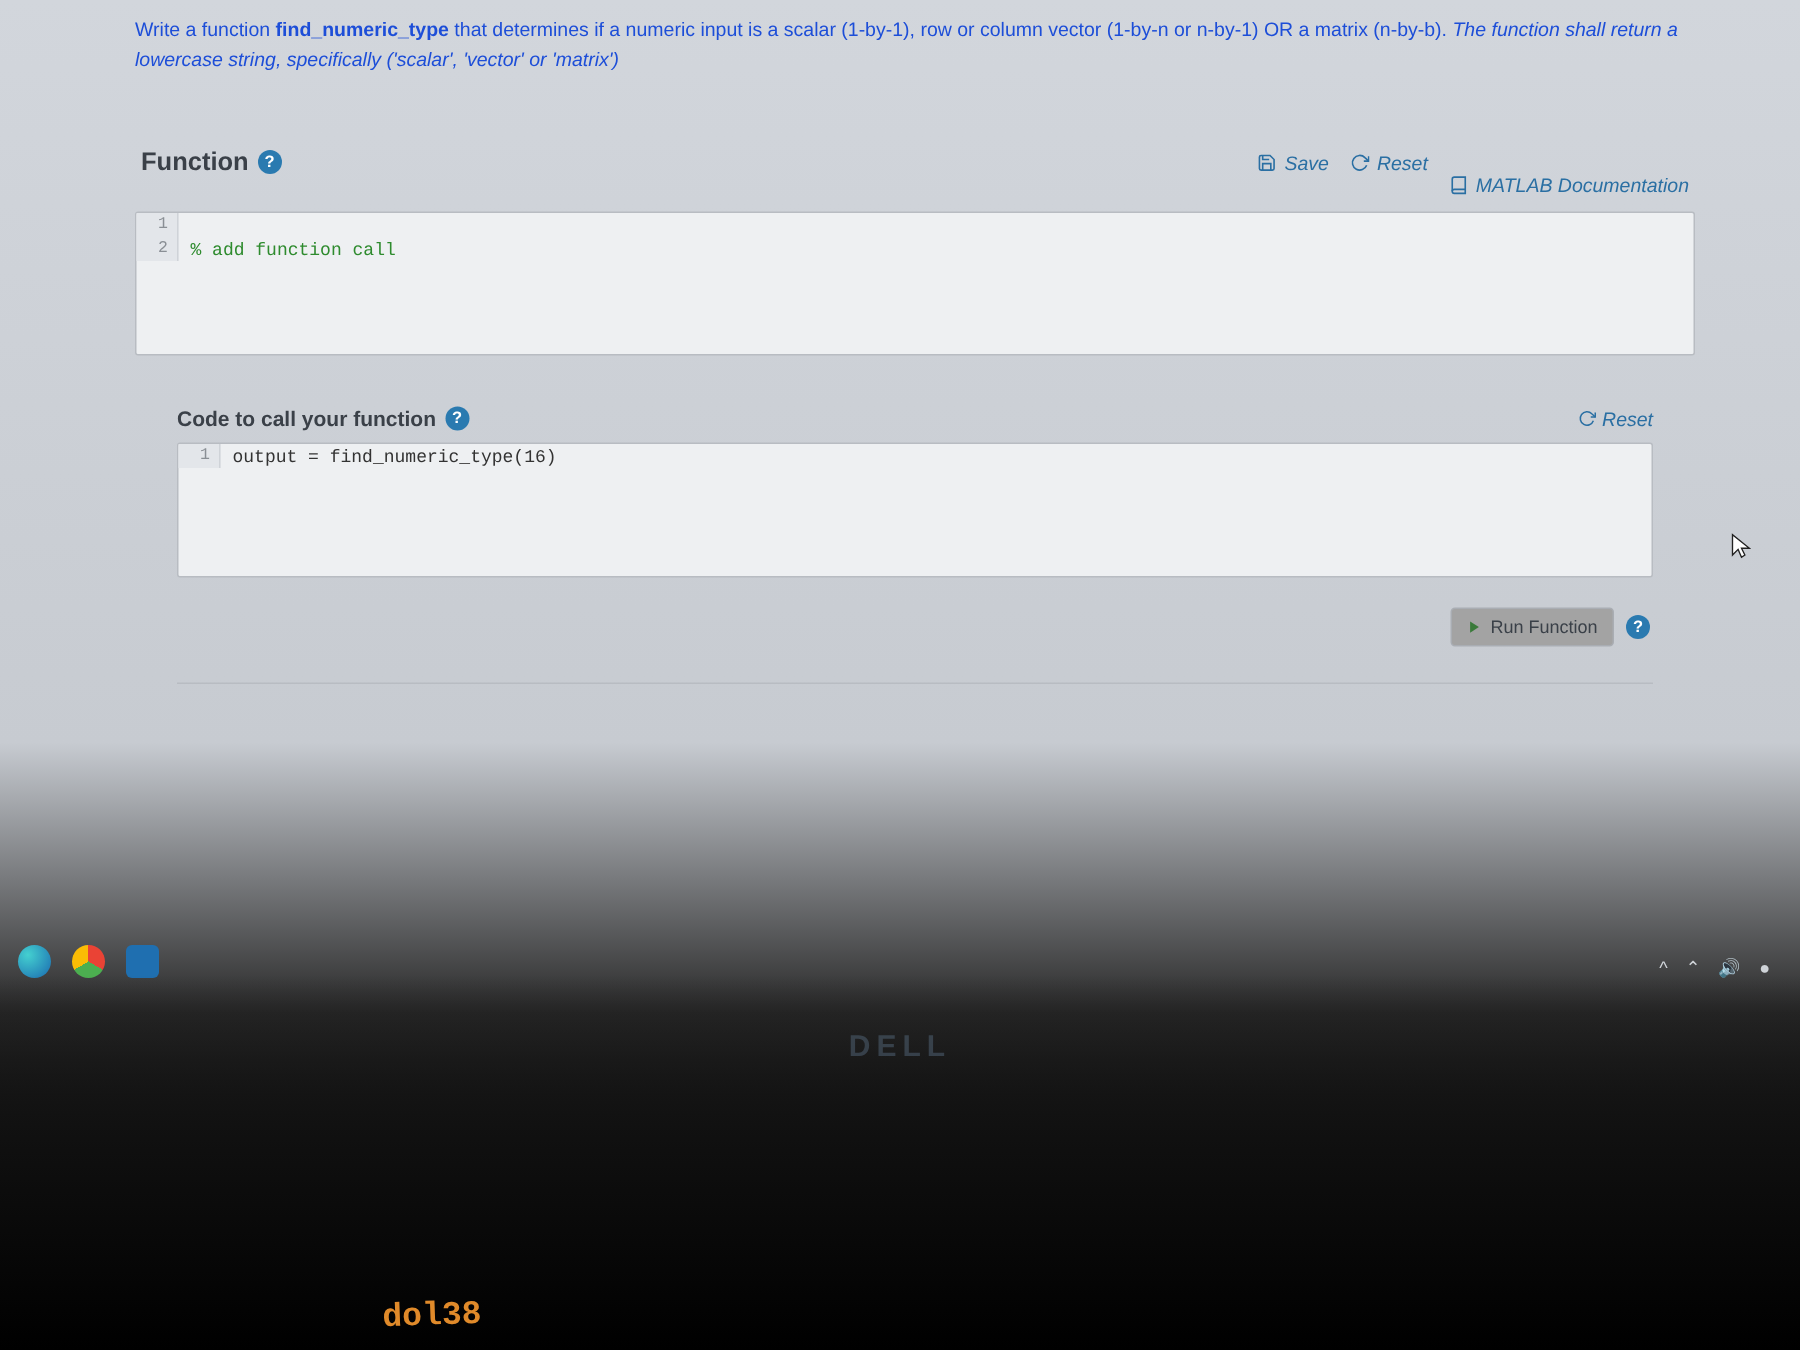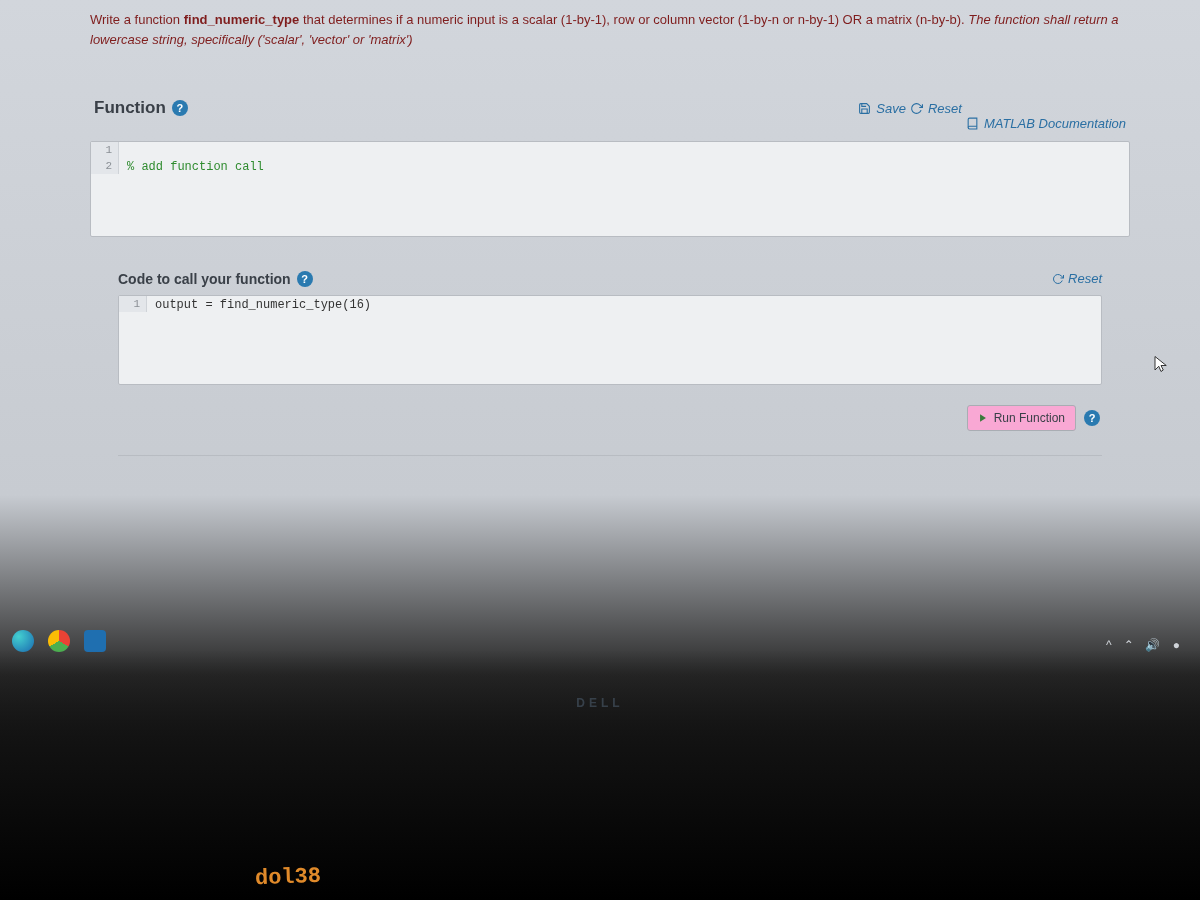--- a/index.html
+++ b/index.html
@@ -19,21 +19,21 @@
     margin-bottom: 18px;
   }
   .problem-subtitle {
     font-size: 18px;
     font-weight: bold;
     color: #3a4048;
     margin-bottom: 24px;
   }
   .problem-desc {
     font-size: 13px;
-    color: #7f1d1d;
+    color: #1d4ed8;
     line-height: 1.5;
     margin-bottom: 6px;
   }
   .problem-desc .fn { font-weight: bold; }
   .problem-desc em { font-style: italic; }
   .section {
     margin-top: 36px;
   }
   .section-header {
     display: flex;
@@ -58,21 +58,21 @@
     border-radius: 50%;
     background: #2a7ab0;
     color: #fff;
     font-size: 11px;
     font-weight: bold;
     cursor: pointer;
   }
   .toolbar {
     display: flex;
     align-items: center;
-    gap: 4px;
+    gap: 14px;
     font-size: 13px;
     color: #2a6fa3;
     text-align: center;
   }
   .toolbar-item {
     display: inline-flex;
     align-items: center;
     gap: 5px;
     cursor: pointer;
     font-style: italic;
@@ -110,21 +110,21 @@
   .kw { color: #0451a5; font-weight: bold; }
   .cm { color: #2e8b2e; }
   .editor-body { padding-bottom: 60px; }
   .editor-small .editor-body { padding-bottom: 70px; }
   .sub-section {
     margin-top: 34px;
     padding: 0 28px;
   }
   .sub-header {
     display: flex;
-    align-items: flex-start;
+    align-items: center;
     justify-content: space-between;
     margin-bottom: 8px;
   }
   .sub-title {
     font-size: 14px;
     font-weight: bold;
     color: #3a4048;
     display: flex;
     align-items: center;
     gap: 6px;
@@ -141,21 +141,21 @@
   .run-row {
     margin-top: 20px;
     display: flex;
     justify-content: flex-end;
     align-items: center;
     gap: 8px;
     padding-right: 2px;
   }
   .run-btn {
     border: 1px solid #a9adb3;
-    background: #f9a8d4;
+    background: #a3a3a3;
     color: #3a4048;
     font-size: 12px;
     padding: 5px 10px;
     border-radius: 3px;
     display: inline-flex;
     align-items: center;
     gap: 6px;
     cursor: pointer;
   }
   .run-btn svg { display: block; }
@@ -178,21 +178,21 @@
     pointer-events: none;
   }
   .dell {
     position: absolute;
     bottom: 190px;
     left: 50%;
     transform: translateX(-50%);
     color: #4a5a6a;
     font-weight: bold;
     letter-spacing: 4px;
-    font-size: 12px;
+    font-size: 20px;
     opacity: 0.6;
   }
   .taskbar-icons {
     position: absolute;
     bottom: 248px;
     left: 12px;
     display: flex;
     gap: 14px;
     align-items: center;
   }

